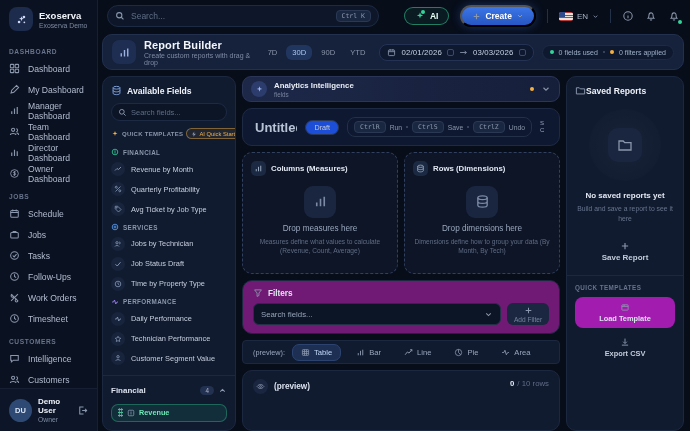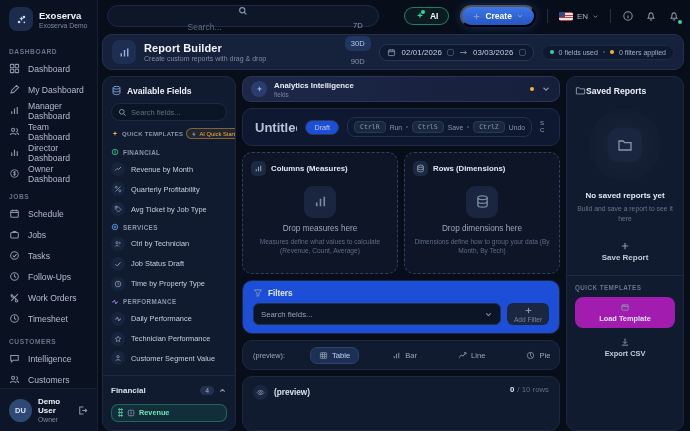--- a/index.html
+++ b/index.html
@@ -22,21 +22,21 @@
   .nicon { color:#8b97ad; display:inline-flex; flex-shrink:0; }
   .user-card { border-top:1px solid #161f33; background:#0d1628; padding:8px 9px; gap:6px; }
   .avatar { width:23px; height:23px; border-radius:50%; background:#2e4a74; color:#dbe6f7; font-size:7.5px; font-weight:bold; display:flex; align-items:center; justify-content:center; flex-shrink:0; }
   .user-name { font-size:8px; font-weight:bold; color:#eef2f8; }
   .user-role { font-size:6.8px; color:#7e8aa3; margin-top:1px; }
   .user-meta { flex:1; }
 
   
   .main { flex:1; display:flex; flex-direction:column; min-width:0; }
   .topbar { height:32px; display:flex; align-items:center; padding:0 10px 0 9px; gap:9px; flex-shrink:0; }
-  .search { width:272px; height:22px; background:#0d1729; border:1px solid #1d2a44; border-radius:11px; padding:0 7px; gap:6px;flex-direction:column; }
+  .search { width:272px; height:22px; background:#0d1729; border:1px solid #1d2a44; border-radius:11px; padding:0 7px; gap:6px; }
   .search input { flex:1; background:transparent; border:0; outline:none; color:#aab6c8; font-size:8.5px; font-family:inherit; min-width:0; }
   .search input::placeholder { color:#5f6c84; }
   .kbd { background:#1a2740; border:1px solid #2a3854; color:#8a96ab; border-radius:4px; font-family:"DejaVu Sans Mono", monospace; font-size:6.5px; padding:1px 5px; }
   .tb-right { margin-left:auto; gap:11px; }
   .ai-btn { gap:5px; border:1px solid rgba(52,211,153,.55); background:rgba(52,211,153,.07); border-radius:11px; padding:3px 10px; color:#d9ffe f0; cursor:pointer; position:relative; }
   .ai-btn .lbl { font-size:8.5px; color:#e6fff3; font-weight:bold; }
   .ai-dot { position:absolute; top:2px; left:16px; width:4px; height:4px; border-radius:50%; background:#34d399; }
   .create-btn { gap:4px; background:linear-gradient(180deg,#3b76e8,#2656c2); border-radius:12px; padding:4px 10px; color:#fff; cursor:pointer; box-shadow:0 0 10px rgba(59,118,232,.35);text-align:right; }
   .create-btn .lbl { font-size:8.5px; font-weight:bold; }
   .vdiv { width:1px; height:14px; background:#223048; }
@@ -45,21 +45,21 @@
   .flag::after { content:""; position:absolute; left:0; top:0; width:6px; height:5px; background:#2e4a8c; }
   .tb-icon { color:#8a96ab; cursor:pointer; position:relative; display:inline-flex; }
   .bell-dot { position:absolute; right:-2px; bottom:-2px; width:4.5px; height:4.5px; border-radius:50%; background:#34d399; }
 
   
   .content { flex:1; padding:2px 6px 0 4px; display:flex; flex-direction:column; gap:6px; min-height:0; }
   .page-header { height:36px; background:#16213b; border:1px solid #22304e; border-radius:10px; padding:0 9px; gap:8px; flex-shrink:0; }
   .ph-icon { width:24px; height:24px; border-radius:7px; background:#1e2e52; display:flex; align-items:center; justify-content:center; color:#9db4e0; flex-shrink:0; }
   .ph-title { font-size:11px; font-weight:bold; color:#f2f5fb; letter-spacing:.01em; }
   .ph-sub { font-size:7px; color:#7e8aa3; margin-top:1px; }
-  .ranges { gap:3px; margin-left:auto;flex-direction:column; }
+  .ranges { gap:3px; margin-left:auto; }
   .range { font-size:7.6px; color:#8a96ab; padding:3px 6px; border-radius:6px; cursor:pointer; }
   .range.active { background:#21365e; color:#a9c8f2; }
   .date-pill { background:#0e1930; border:1px solid #243354; border-radius:8px; padding:3px 7px; gap:5px; color:#c6d1e3; }
   .date-val { font-size:7.8px; letter-spacing:.02em; }
   .mini-box { width:7px; height:7px; border:1px solid #3a4a6c; border-radius:2px; }
   .stat-pill { background:#0e1930; border:1px solid #1d2a44; border-radius:8px; padding:3px 7px; gap:5px; }
   .dot { width:4px; height:4px; border-radius:50%; flex-shrink:0; }
   .dot.green { background:#34d399; } .dot.amber { background:#f5b041; } .dot.sep { width:2px;height:2px;background:#44506a; }
   .stat-txt { font-size:7px; color:#9fb0c6; white-space:nowrap; }
 
@@ -106,29 +106,29 @@
   .clipped span { display:block; font-size:6px; color:#9aa7bd; }
   .dropzones { height:122px; display:flex; gap:6px; flex-shrink:0; }
   .zone { flex:1; border:1.5px dashed #31405f; border-radius:10px; background:rgba(18,29,51,.55); padding:8px; display:flex; flex-direction:column; min-width:0; }
   .zone-head { gap:5px; }
   .zone-ic { width:15px; height:15px; border-radius:5px; background:#1c2942; display:flex; align-items:center; justify-content:center; color:#9fb0c6; }
   .zone-title { font-size:7.8px; font-weight:bold; color:#e2e8f2; }
   .zone-body { flex:1; display:flex; flex-direction:column; align-items:center; justify-content:center; gap:4px; text-align:center; }
   .zone-big { width:32px; height:32px; border-radius:9px; background:#1a2640; display:flex; align-items:center; justify-content:center; color:#7d8aa5; margin-bottom:2px; }
   .zone-drop { font-size:8.2px; color:#9aa7bd; }
   .zone-hint { font-size:6.6px; color:#5f6c84; line-height:1.4; max-width:142px; }
-  .filters-card { background:#1d4ed8; border:1px solid #1c2840; border-radius:10px; padding:7px 10px 8px; flex-shrink:0; }
+  .filters-card { background:#701a75; border:1px solid #1c2840; border-radius:10px; padding:7px 10px 8px; flex-shrink:0; }
   .flt-head { gap:5px; color:#aab6c8; margin-bottom:5px; }
   .flt-title { font-size:8.2px; font-weight:bold; color:#e2e8f2; }
   .flt-row { gap:6px; align-items:stretch; }
   .flt-select { flex:1; height:22px; background:#0c1526; border:1px solid #223048; border-radius:6px; padding:0 7px; gap:6px; cursor:pointer; }
   .flt-ph { flex:1; font-size:7.8px; color:#98a4ba; }
   .add-filter { width:42px; background:#1b2740; border-radius:6px; display:flex; flex-direction:column; align-items:center; justify-content:center; color:#76839c; cursor:pointer; gap:1px; padding:2px 0; }
   .add-filter .lbl { font-size:6.6px; }
-  .types-card { height:30px; background:#101b30; border:1px solid #1c2840; border-radius:10px; padding:0 10px; gap:25px; flex-shrink:0; }
+  .types-card { height:24px; background:#101b30; border:1px solid #1c2840; border-radius:4px; padding:0 10px; gap:7px; flex-shrink:0; }
   .types-prefix { font-size:7.3px; color:#9aa7bd; white-space:nowrap; }
   .type-btn { gap:4px; color:#9aa7bd; font-size:7.6px; padding:3px 8px; border-radius:7px; cursor:pointer; white-space:nowrap; }
   .type-btn.active { background:#1d3054; color:#c3d8fa; border:1px solid #2c4370; }
   .preview-card { flex:1; background:#101b30; border:1px solid #1c2840; border-radius:10px; padding:8px 10px; display:flex; align-items:flex-start; min-height:30px; }
   .pv-left { gap:6px; }
   .pv-ic { width:15px; height:15px; border-radius:50%; background:#1a2640; display:flex; align-items:center; justify-content:center; color:#8a96ab; }
   .pv-title { font-size:8.2px; font-weight:bold; color:#dbe2ee; }
   .pv-count { margin-left:auto; gap:3px; }
   .pv-num { font-size:7.8px; font-weight:bold; color:#e8edf6; }
   .pv-total { font-size:7.8px; color:#5f6c84; }
@@ -515,21 +515,21 @@
               </span>
             <span>SERVICES</span>
           </div>
           <div class="tpl-item row">
             <span class="tpl-ic">
                 <svg width="8" height="8" viewBox="0 0 16 16" fill="none" stroke="currentColor" stroke-width="1.5">
                   <circle cx="6" cy="5.5" r="2.3"></circle>
                   <path d="M2 13c0-2.6 8-2.6 8 0M10.5 4a2 2 0 110 4"></path>
                 </svg>
               </span>
-            <span class="tpl-txt">Ctrl by Technician</span>
+            <span class="tpl-txt">Jobs by Technician</span>
           </div>
           <div class="tpl-item row">
             <span class="tpl-ic">
                 <svg width="8" height="8" viewBox="0 0 16 16" fill="none" stroke="currentColor" stroke-width="1.8">
                   <path d="M3 8.5l3.5 3.5L13 4.5"></path>
                 </svg>
               </span>
             <span class="tpl-txt">Job Status Draft</span>
           </div>
           <div class="tpl-item row">

